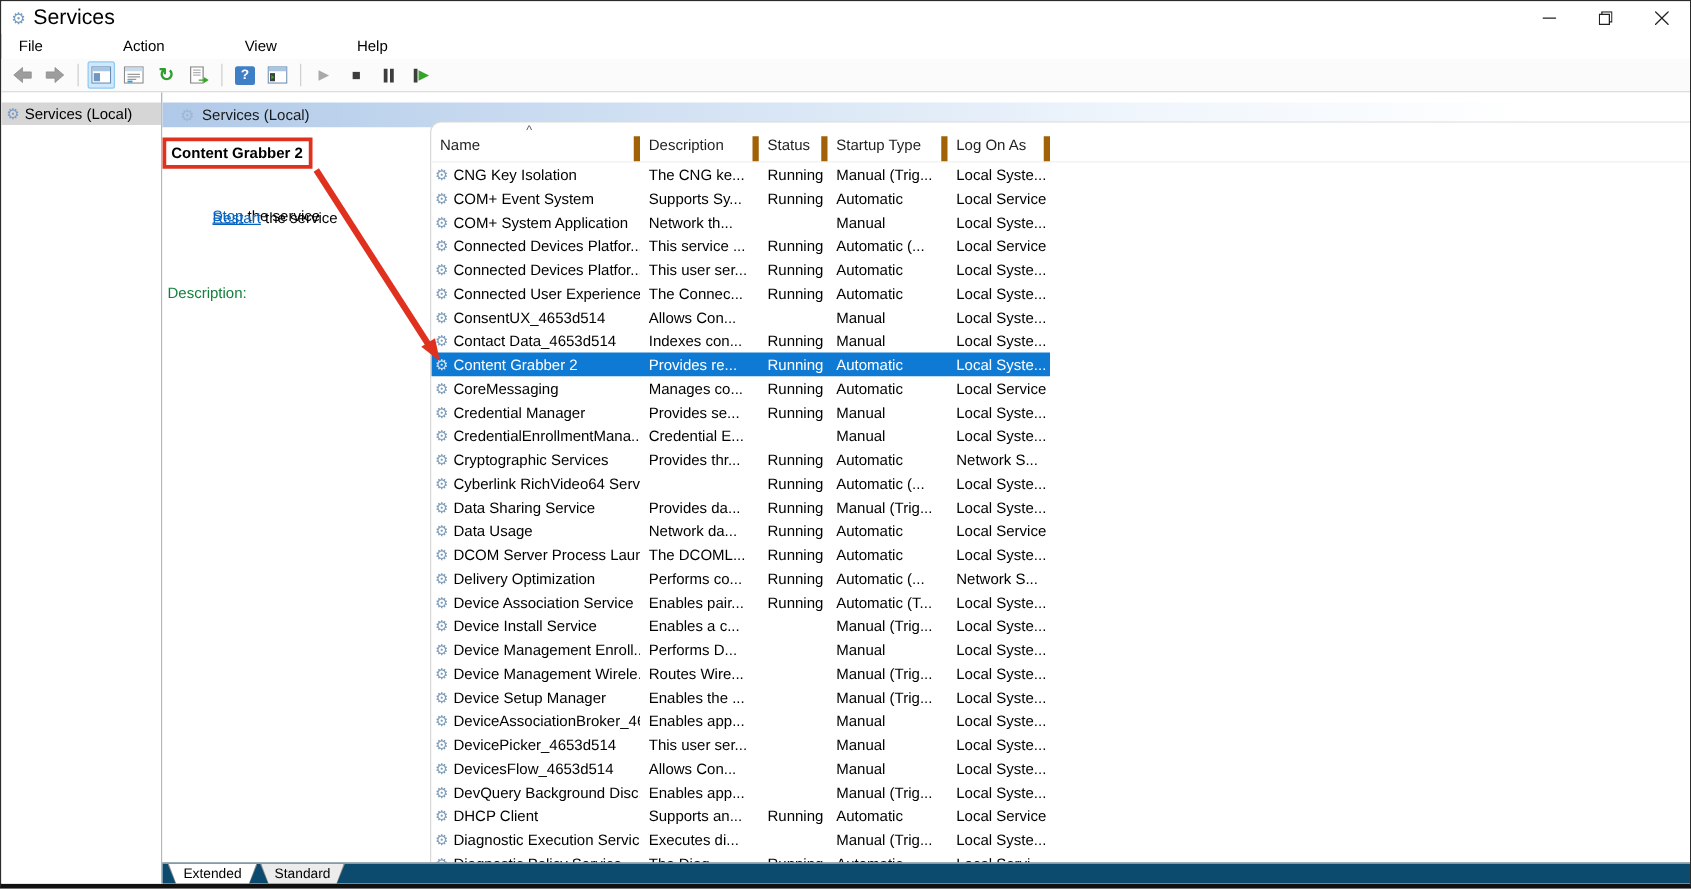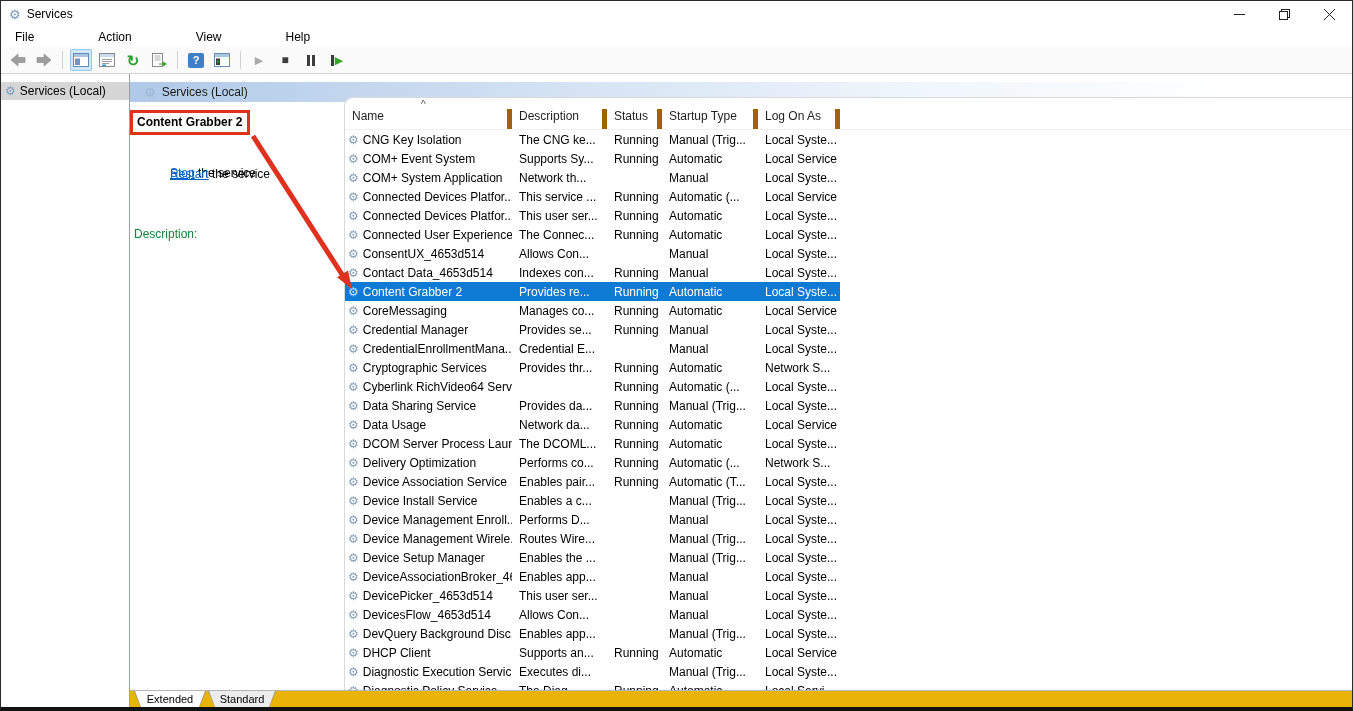--- a/index.html
+++ b/index.html
@@ -5,21 +5,21 @@
   * { margin:0; padding:0; box-sizing:border-box; }
   html,body { width:1353px; height:711px; background:#e8e8e8; font-family:"Liberation Sans", sans-serif; }
   .window {
     width:1353px; height:711px; background:#ffffff;
     border:1px solid #2b2b2b; border-bottom:4px solid #111;
     display:flex; flex-direction:column; overflow:hidden;
   }
   
   .titlebar { height:26px; background:#fff; display:flex; align-items:center; flex:0 0 auto; }
   .titlebar .appicon { font-size:13px; color:#7a9cc0; margin:0 6px 0 8px; }
-  .titlebar .title { font-size:12px; color:#000; }
+  .titlebar .title { font-size:17px; color:#000; }
   .titlebar .spacer { flex:1; }
   .winbtn { width:45px; height:26px; display:flex; align-items:center; justify-content:center; color:#222; }
   .winbtn svg { display:block; }
   
   .menubar { height:20px; display:flex; align-items:center; padding-left:6px; flex:0 0 auto;gap:48px; }
   .menuitem { font-size:12px; color:#000; padding:2px 8px; }
   
   .toolbar { height:27px; background:#fbfbfb; border-bottom:1px solid #d4d4d4; display:flex; align-items:center; padding-left:6px; gap:4px; flex:0 0 auto; }
   .tbtn { width:22px; height:22px; display:flex; align-items:center; justify-content:center; border:1px solid transparent; border-radius:2px; }
   .tbtn.active { background:#cde8ff; border-color:#90c8f0; }
@@ -66,21 +66,21 @@
   .col-startup { width:96px; }
   .col-logon { width:82px; }
   .rows { height:561px; overflow:hidden; }
   .row { height:19px; display:flex; align-items:center; font-size:12px; color:#000; width:495px; }
   .row .cell { overflow:hidden; white-space:nowrap; padding-left:7px; }
   .row .cell.col-name { padding-left:0; display:flex; align-items:center; }
   .row .gear { font-size:12px; color:#7f9db9; margin:0 4px 0 3px; }
   .row.selected { background:#0f7ad4; color:#fff; }
   .row.selected .gear { color:#cfe3f5; }
   
-  .tabbar { position:absolute; left:0; right:0; bottom:0; height:17px; background:#eab308; border-top:1px solid #b5b5b5; display:flex; align-items:stretch; padding-left:4px; }
+  .tabbar { position:absolute; left:0; right:0; bottom:0; height:17px; background:#0c4a6e; border-top:1px solid #b5b5b5; display:flex; align-items:stretch; padding-left:4px; }
   .tab { position:relative; height:17px; margin-right:2px; }
   .tab .outer { position:absolute; inset:0; background:#8f8f8f; clip-path:polygon(0 0,100% 0,calc(100% - 7px) 100%,7px 100%); }
   .tab .inner { position:absolute; left:1px; right:1px; top:0; bottom:1px; clip-path:polygon(0 0,100% 0,calc(100% - 6px) 100%,6px 100%);
     display:flex; align-items:center; justify-content:center; font-size:11px; color:#000; }
   .tab.active .inner { background:#fff; }
   .tab.inactive .inner { background:#ececec; }
   .tab-extended { width:72px; }
   .tab-standard { width:68px; }
   
   .annot { position:absolute; left:0; top:0; width:420px; height:320px; pointer-events:none; z-index:40; }

